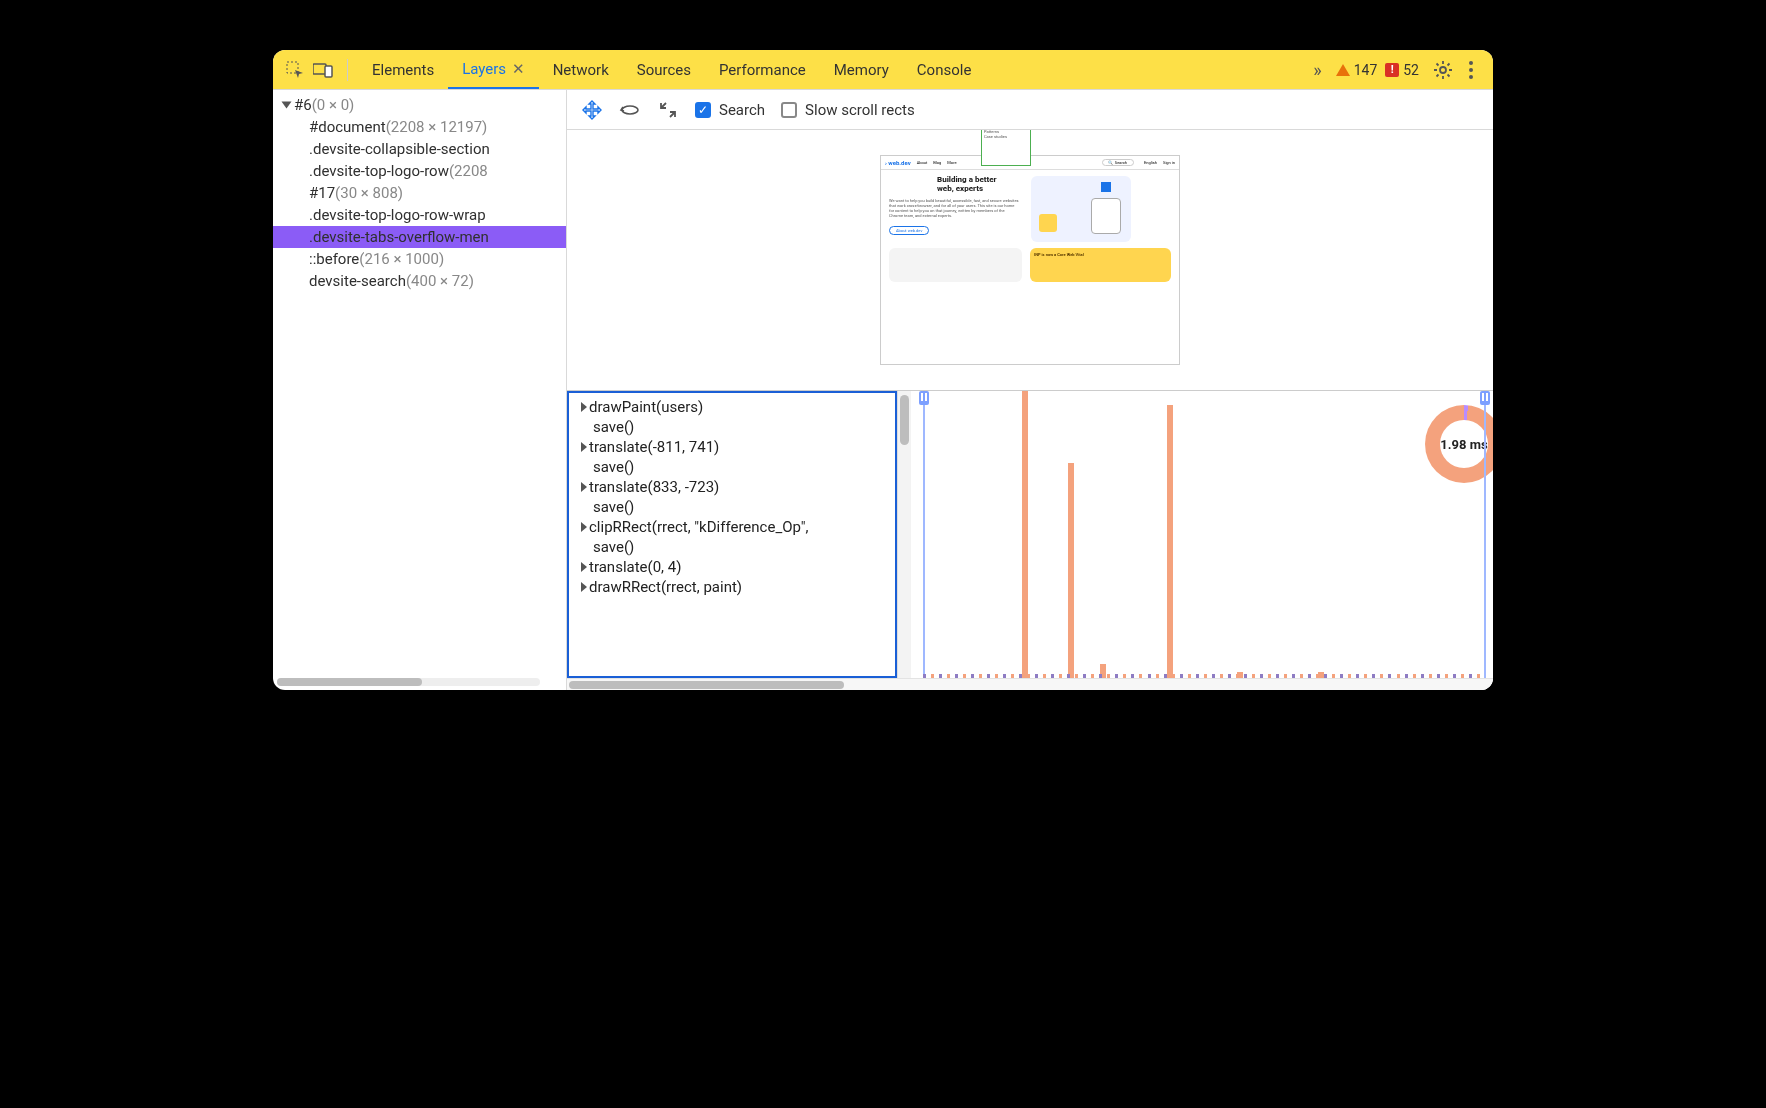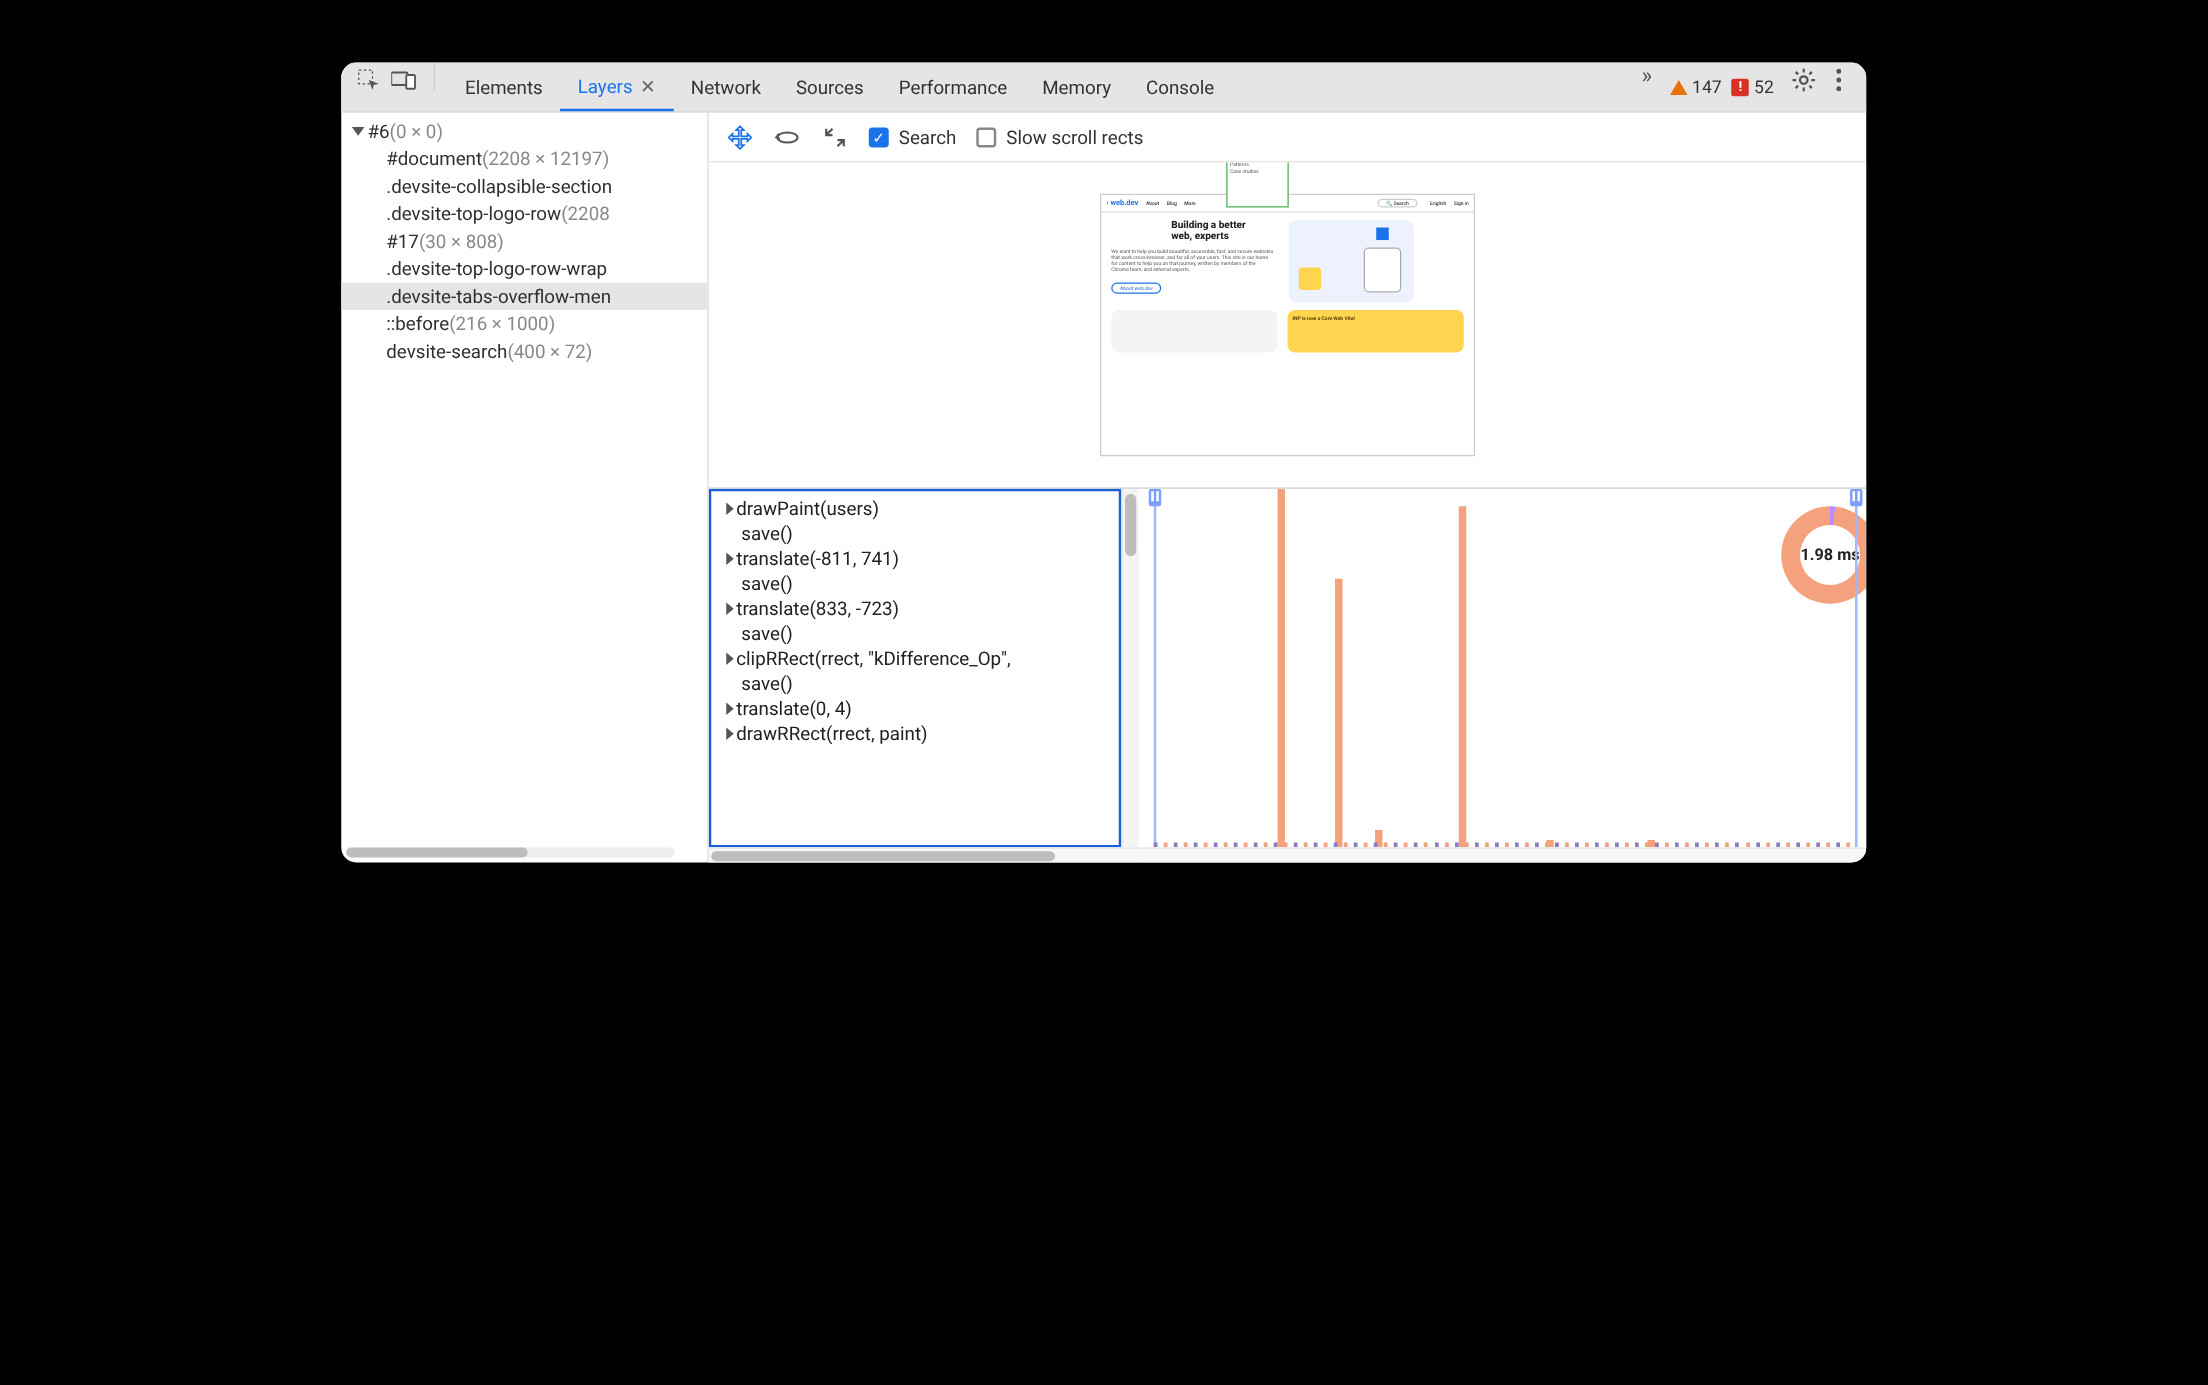--- a/index.html
+++ b/index.html
@@ -3,34 +3,34 @@
 <meta charset="utf-8">
 <style>
   * { box-sizing: border-box; margin: 0; padding: 0; font-family: -apple-system, BlinkMacSystemFont, "Segoe UI", Roboto, sans-serif; }
   body { background: #000; display: flex; align-items: flex-start; justify-content: center; padding: 50px 80px; }
   .window { width: 1220px; background: #fff; border-radius: 12px; overflow: hidden; box-shadow: 0 10px 40px rgba(0,0,0,.5); }
   .titlebar { height: 40px; background: linear-gradient(#f8f8f8,#ececec); display: flex; align-items: center; position: relative; border-bottom: 1px solid #d0d0d0; }
   .traffic { display: flex; gap: 8px; position: absolute; left: 14px; }
   .tl { width: 13px; height: 13px; border-radius: 50%; }
   .tl.r { background:#ff5f57; } .tl.y { background:#febc2e; } .tl.g { background:#28c840; }
   .titlebar .title { margin: 0 auto; font-weight: 600; font-size: 15px; color: #2a2a2a; }
-  .tabbar { height: 40px; border-bottom: 1px solid #d9d9d9; display: flex; padding: 0 8px; font-size: 15px; color: #333; background: #e5e5e5; }
+  .tabbar { height: 40px; border-bottom: 1px solid #d9d9d9; display: flex; align-items: center; padding: 0 8px; font-size: 15px; color: #333; background: #fde047; }
   .tabbar .sep { width: 1px; height: 22px; background: #ccc; margin: 0 10px; }
   .tabbar .tab { padding: 0 14px; height: 100%; display: flex; align-items: center; cursor: pointer; gap: 6px; }
   .tabbar .tab.active { color: #1a73e8; border-bottom: 2px solid #1a73e8; }
   .tabbar .spacer { flex: 1; }
   .badge { display: inline-flex; align-items: center; gap: 4px; font-size: 14px; margin-left: 8px; }
   .tri-warn { width:0;height:0;border-left:7px solid transparent;border-right:7px solid transparent;border-bottom:12px solid #e8710a; }
   .sq-err { width: 14px; height: 14px; background: #d93025; border-radius: 2px; display:flex;align-items:center;justify-content:center;color:#fff;font-size:11px;font-weight:700; }
   .iconbtn { width: 28px; height: 28px; display:flex; align-items:center; justify-content:center; cursor:pointer; color:#555; }
   .content { display: flex; height: 600px; }
   .sidebar { width: 294px; border-right: 1px solid #d9d9d9; overflow: hidden; position: relative; font-size: 15px; color: #303030; }
   .tree { padding: 4px 0; }
   .tree .row { padding: 2px 6px 2px 10px; white-space: nowrap; display:flex; align-items:center; }
-  .tree .row.sel { background: #e5e5e5; }
+  .tree .row.sel { background: #8b5cf6; }
   .tree .dim { color: #888; }
   .tree .indent1 { padding-left: 36px; }
   .disc { width:0;height:0;border-top:5px solid transparent;border-bottom:5px solid transparent;border-left:7px solid #555; margin-right:4px; transform: rotate(90deg);}
   .hscroll { position:absolute; bottom:4px; left:4px; right:26px; height:8px; background:#eee; border-radius:4px; }
   .hscroll .thumb { position:absolute; height:8px; background:#bdbdbd; border-radius:4px; }
   .main { flex: 1; display: flex; flex-direction: column; }
   .toolbar2 { height: 40px; border-bottom: 1px solid #d9d9d9; display: flex; align-items:center; gap:16px; padding: 0 14px; font-size:15px; color:#333; }
   .toolbar2 .ico { width:22px; height:22px; display:flex;align-items:center;justify-content:center; color:#1a73e8; }
   .chk { width:16px; height:16px; border:2px solid #1a73e8; border-radius:3px; display:inline-flex;align-items:center;justify-content:center;background:#1a73e8;color:#fff;font-size:12px; }
   .chk.empty { background:#fff; border-color:#888; }

